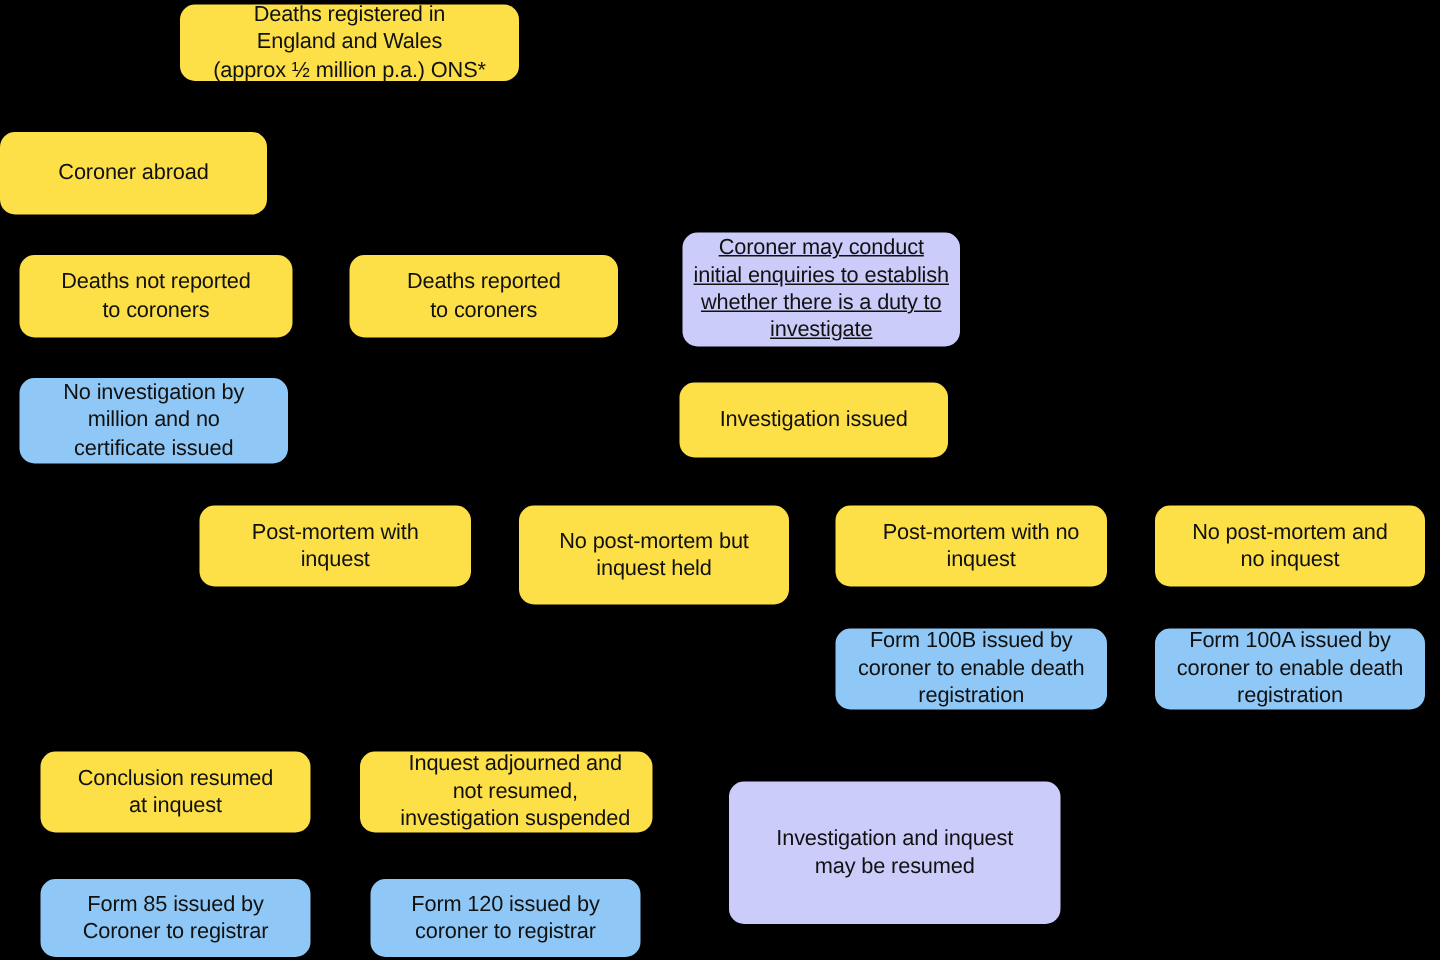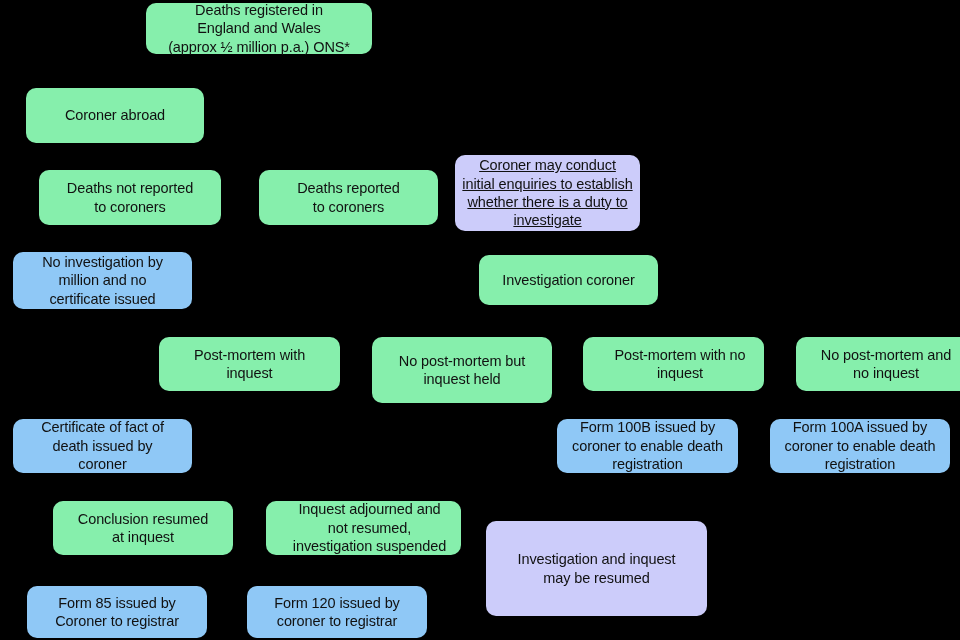--- a/index.html
+++ b/index.html
@@ -28,21 +28,21 @@
     justify-content: center;
     text-align: center;
     color: #111111;
     font-size: 14.5px;
     line-height: 1.27;
     letter-spacing: -0.1px;
     padding: 2px 6px;
     white-space: pre-line;
     overflow: visible;
   }
-  .node.teal   { background: #86efac; margin-left: 26px; }
+  .node.teal   { background: #fde047; }
   .node.blue   { background: #8fc8f6; }
   .node.purple { background: #ccccfa; }
   .node.tight  { padding-left: 0; padding-right: 0; }
 </style>
 </head>
 <body>
 
 <div id="canvas" style="background: rgb(0, 0, 0);">
     <div class="node teal" style="left: 120px; top: 3px; width: 226px; height: 51px;">Deaths registered in
 England and Wales
@@ -52,32 +52,29 @@
 to coroners</div>
     <div class="node teal" style="left: 233px; top: 170px; width: 179px; height: 55px;">Deaths reported
 to coroners</div>
     <div class="node purple tight" style="left: 455px; top: 155px; width: 185px; height: 76px; text-decoration: underline;">Coroner may conduct
 initial enquiries to establish
 whether there is a duty to
 investigate</div>
     <div class="node blue" style="left: 13px; top: 252px; width: 179px; height: 57px;">No investigation by
 million and no
 certificate issued</div>
-    <div class="node teal" style="left: 453px; top: 255px; width: 179px; height: 50px;">Investigation coroner</div>
+    <div class="node teal" style="left: 453px; top: 255px; width: 179px; height: 50px;">Investigation issued</div>
     <div class="node teal" style="left: 133px; top: 337px; width: 181px; height: 54px;">Post-mortem with
 inquest</div>
     <div class="node teal" style="left: 346px; top: 337px; width: 180px; height: 66px;">No post-mortem but
 inquest held</div>
     <div class="node teal" style="left: 557px; top: 337px; width: 181px; height: 54px; padding-left: 19px;">Post-mortem with no
 inquest</div>
     <div class="node teal" style="left: 770px; top: 337px; width: 180px; height: 54px;">No post-mortem and
 no inquest</div>
-    <div class="node blue" style="left: 13px; top: 419px; width: 179px; height: 54px;">Certificate of fact of
-death issued by
-coroner</div>
     <div class="node blue" style="left: 557px; top: 419px; width: 181px; height: 54px;">Form 100B issued by
 coroner to enable death
 registration</div>
     <div class="node blue" style="left: 770px; top: 419px; width: 180px; height: 54px;">Form 100A issued by
 coroner to enable death
 registration</div>
     <div class="node teal" style="left: 27px; top: 501px; width: 180px; height: 54px;">Conclusion resumed
 at inquest</div>
     <div class="node teal" style="left: 240px; top: 501px; width: 195px; height: 54px; padding-left: 18px;">Inquest adjourned and
 not resumed,

